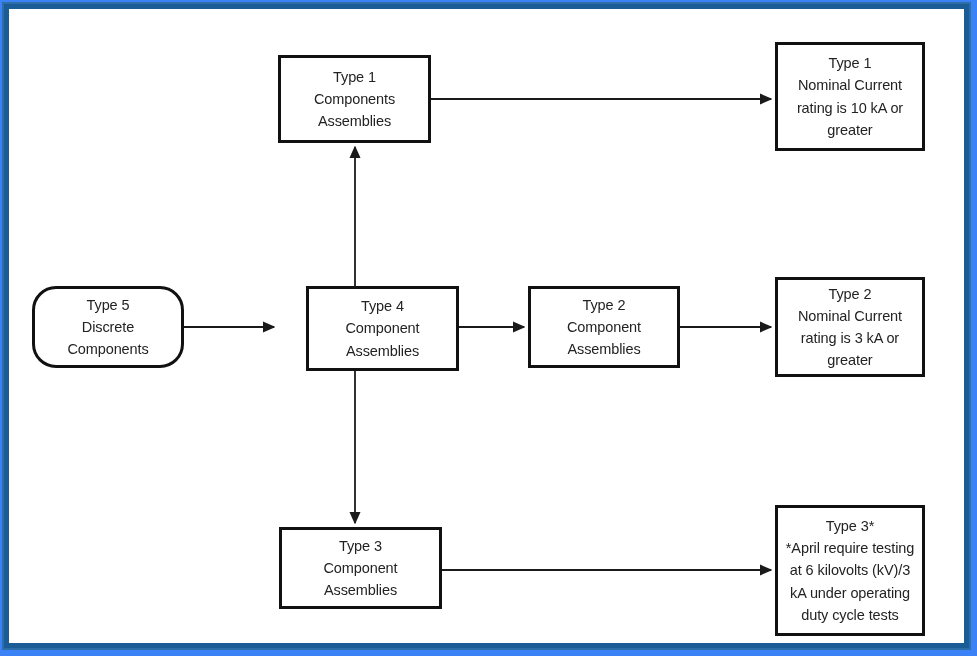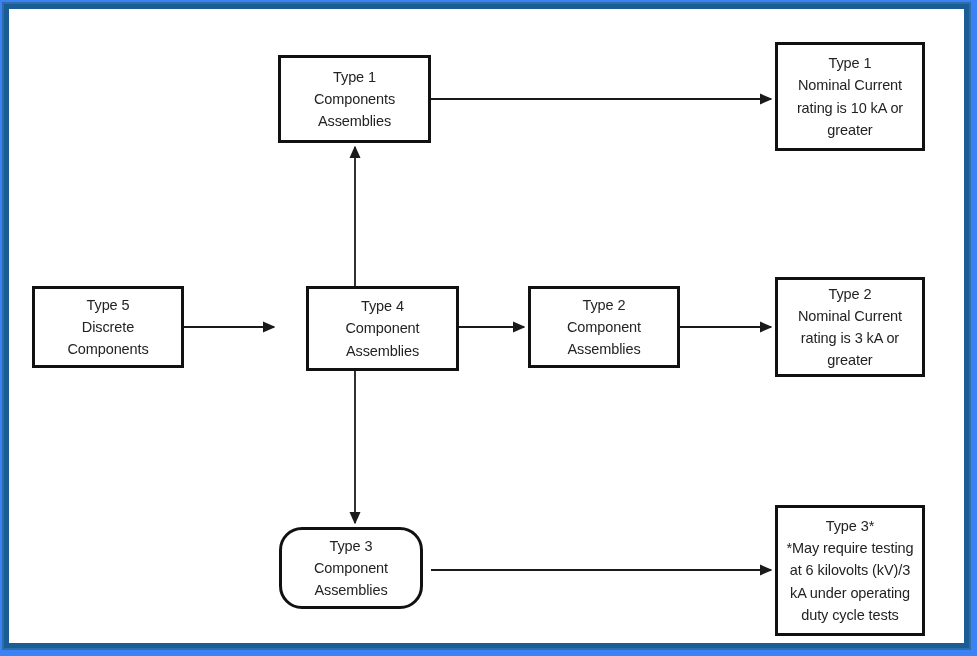--- a/index.html
+++ b/index.html
@@ -113,47 +113,47 @@
     <span class="lines">Type 1
 Components
 Assemblies</span>
   </div>
   <div class="node" style="left: 775px; top: 42px; width: 150px; height: 109px;">
     <span class="lines">Type 1
 Nominal Current
 rating is 10 kA or
 greater</span>
   </div>
-  <div class="node" style="left: 32px; top: 286px; width: 152px; height: 82px;">
+  <div class="node" style="left: 32px; top: 286px; width: 152px; height: 82px; border-radius: 24px;">
     <span class="lines">Type 5
 Discrete
 Components</span>
   </div>
   <div class="node" style="left: 278px; top: 286px; width: 153px; height: 85px; margin-left: 28px;">
     <span class="lines">Type 4
 Component
 Assemblies</span>
   </div>
   <div class="node" style="left: 528px; top: 286px; width: 152px; height: 82px;">
     <span class="lines">Type 2
 Component
 Assemblies</span>
   </div>
   <div class="node" style="left: 775px; top: 277px; width: 150px; height: 100px;">
     <span class="lines">Type 2
 Nominal Current
 rating is 3 kA or
 greater</span>
   </div>
-  <div class="node" style="left: 279px; top: 527px; width: 144px; height: 82px; border-radius: 23px;">
+  <div class="node" style="left: 279px; top: 527px; width: 163px; height: 82px;">
     <span class="lines">Type 3
 Component
 Assemblies</span>
   </div>
   <div class="node" style="left: 775px; top: 505px; width: 150px; height: 131px;">
     <span class="lines">Type 3*
-*May require testing
+*April require testing
 at 6 kilovolts (kV)/3
 kA under operating
 duty cycle tests</span>
   </div>
 
 </div>
 
 </body></html>

